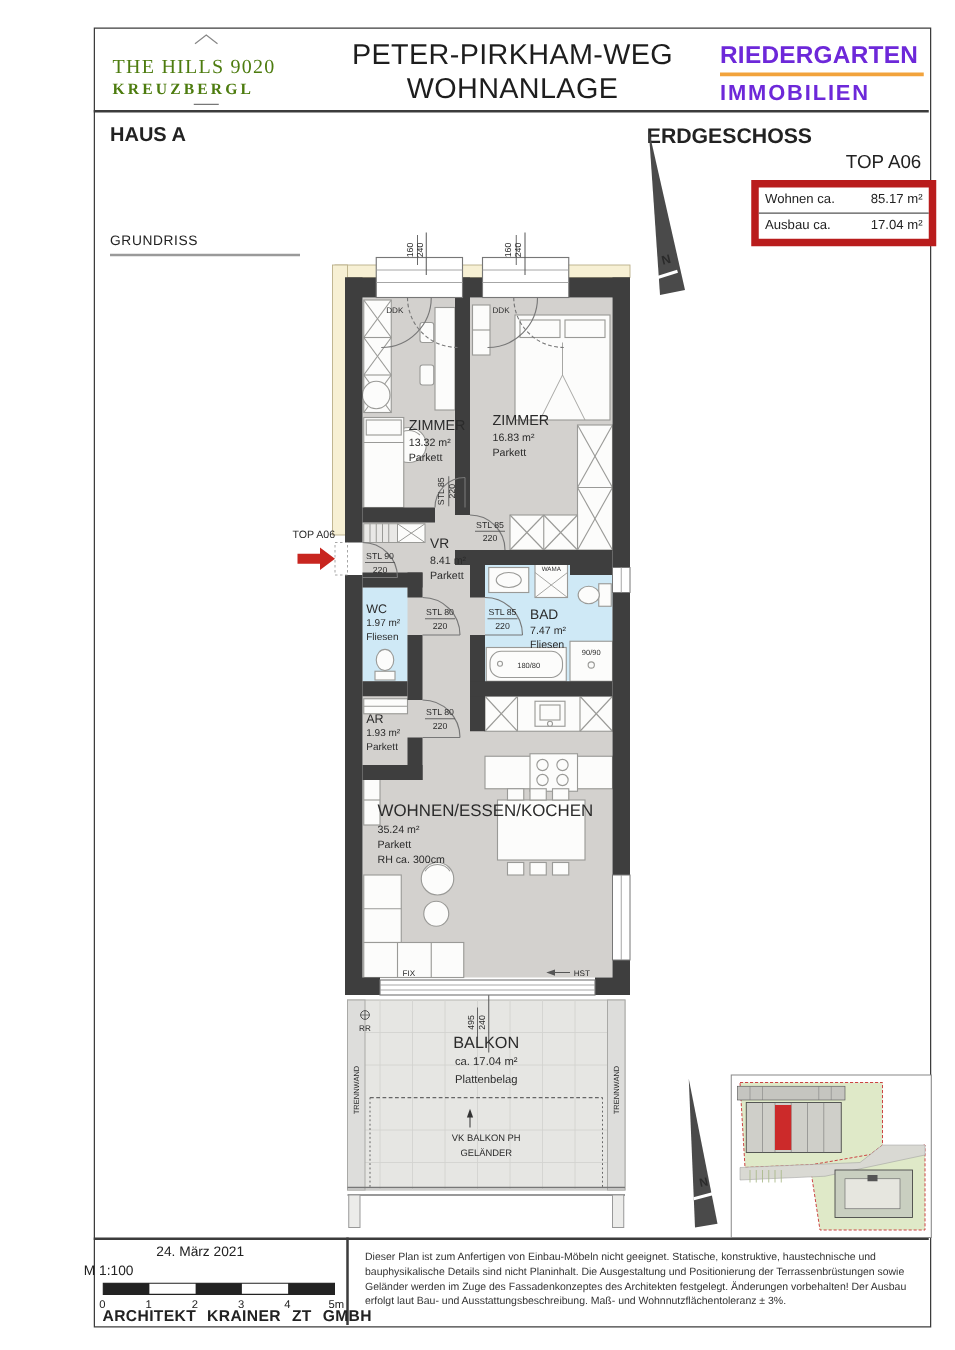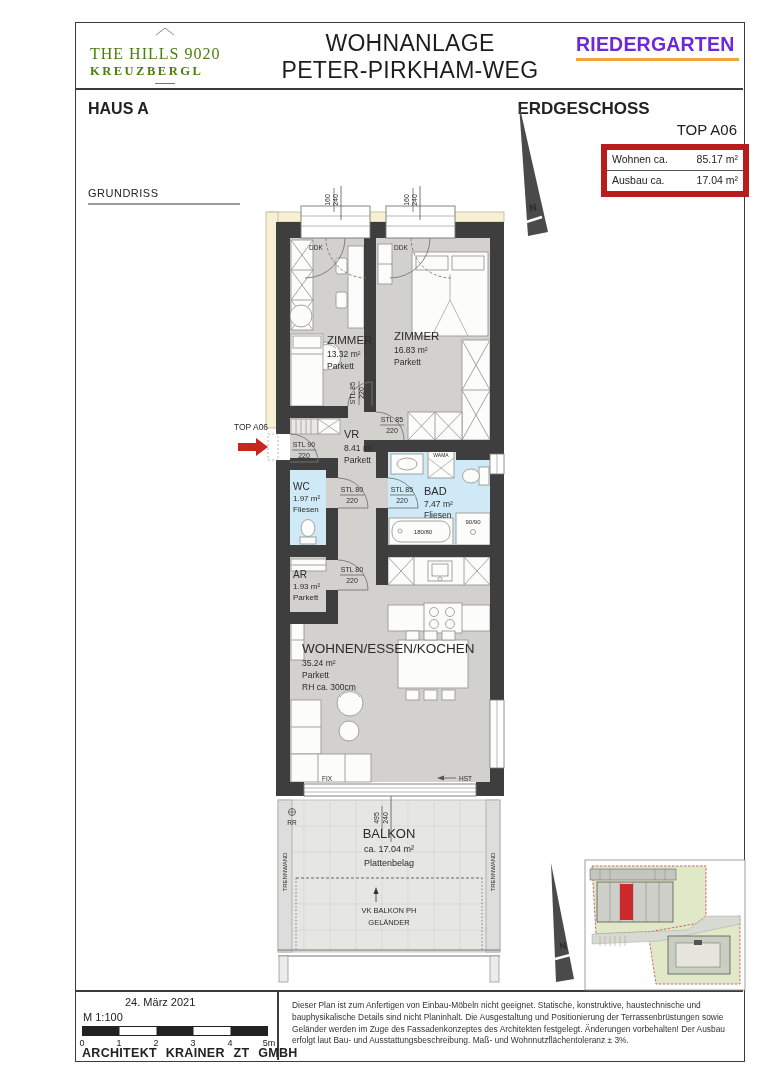--- a/index.html
+++ b/index.html
@@ -22,21 +22,21 @@
   .haus{left:88px;top:100px;font-size:16px;font-weight:bold;}
   .floor{left:430px;top:99px;width:307px;text-align:center;font-size:17px;font-weight:bold;}
   .unit{left:430px;top:121px;width:307px;text-align:right;font-size:15px;}
   .area-table{left:601px;top:144px;width:136px;border:6px solid #b91c1c;font-size:10.5px;}
   .area-table .row{display:flex;justify-content:space-between;padding:3px 5px 2px;height:15px;}
   .area-table .row+.row{border-top:1px solid #555;}
   .grundriss{left:88px;top:187px;font-size:11px;letter-spacing:.5px;}
   .grundriss-rule{left:88px;top:203px;width:152px;height:2px;background:#9a9a9a;}
   
   .f-date{left:93px;top:996px;font-size:11px;margin-left:32px;}
-  .f-scale{left:83px;top:1011px;font-size:11px;}
+  .f-scale{left:67px;top:1011px;font-size:11px;}
   .f-arch{left:82px;top:1046px;font-size:12.5px;font-weight:bold;word-spacing:5px;letter-spacing:.3px;}
   .ticks{left:77px;top:1038px;width:200px;height:10px;font-size:9px;}
   .ticks span{position:absolute;transform:translateX(-50%);}
   .disclaimer{left:292px;top:1000px;width:446px;font-size:8.4px;line-height:1.4;color:#333;}
   svg text{fill:#2b2b2b;}
 </style>
 </head>
 <body>
 
 <div class="abs sheet-border"></div>
@@ -46,26 +46,27 @@
 
 <div class="abs brand-left">
   <svg width="22" height="9" style="display:block;margin:0 auto;">
     <polyline points="2,8 11,1 20,8" fill="none" stroke="#888" stroke-width="1"></polyline>
   </svg>
   <div class="l1">THE HILLS 9020</div>
   <div class="l2">KREUZBERGL</div>
   <div class="rule"></div>
 </div>
 <div class="abs title-center">
+  <div>PETER-PIRKHAM-WEG</div>
   <div>WOHNANLAGE</div>
-  <div>PETER-PIRKHAM-WEG</div>
 </div>
 <div class="abs brand-right">
   <div class="l1">RIEDERGARTEN</div>
   <div class="rule"></div>
+  <div class="l2">IMMOBILIEN</div>
 </div>
 
 <div class="abs haus">HAUS A</div>
 <div class="abs floor">ERDGESCHOSS</div>
 <div class="abs unit">TOP A06</div>
 <div class="abs area-table">
   <div class="row">
     <span>Wohnen ca.</span>
     <span>85.17 m²</span>
   </div>

